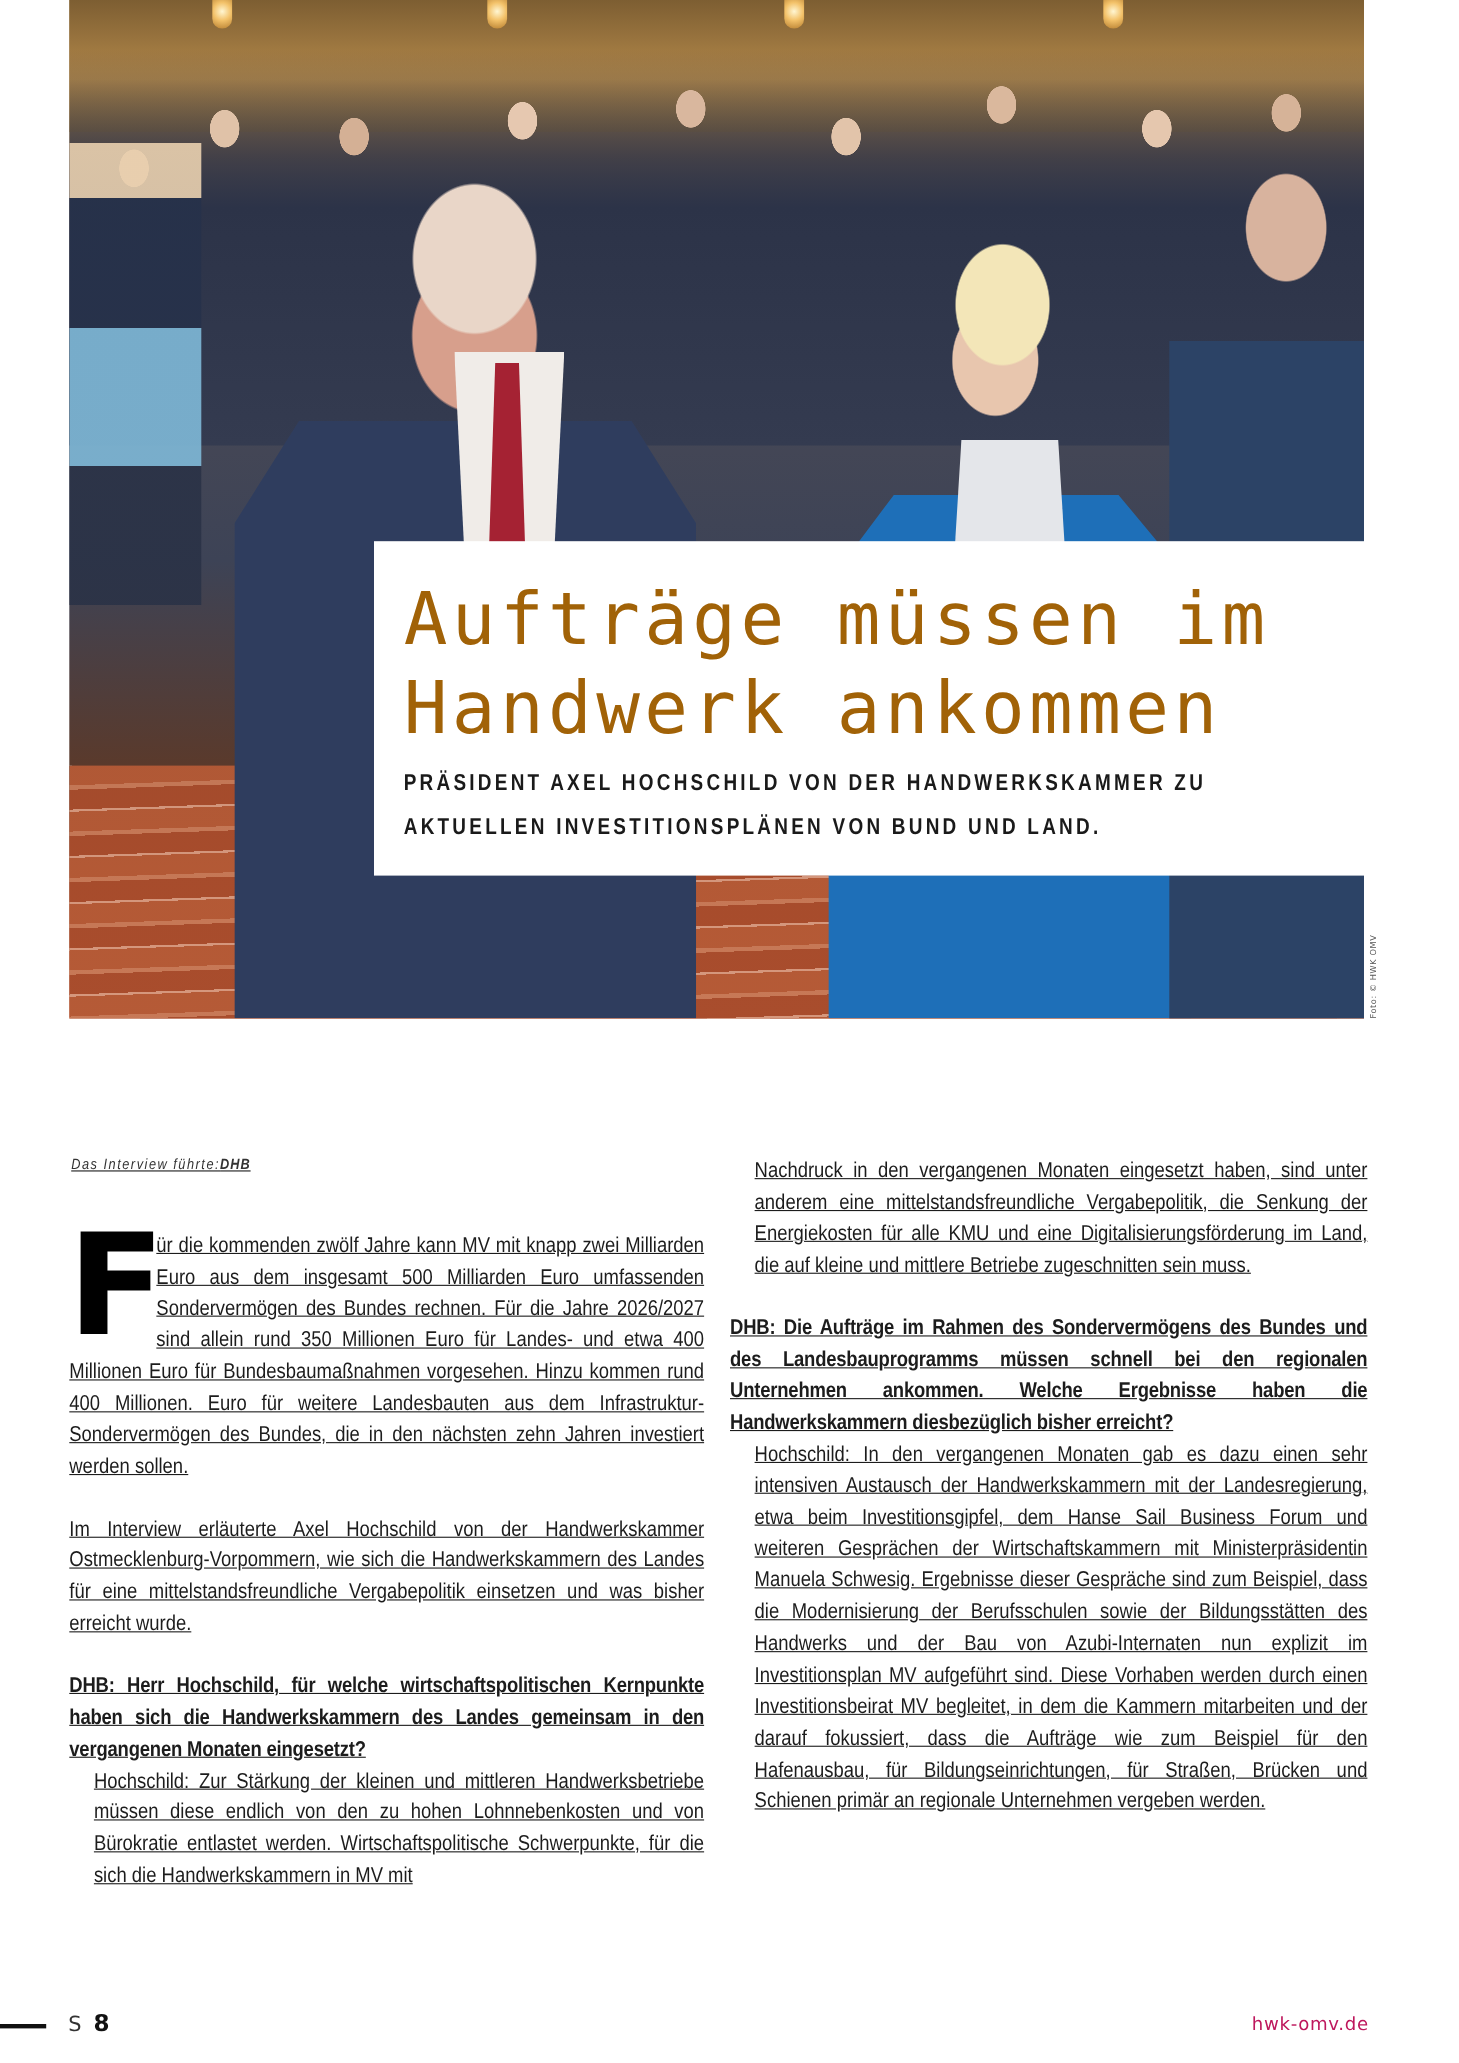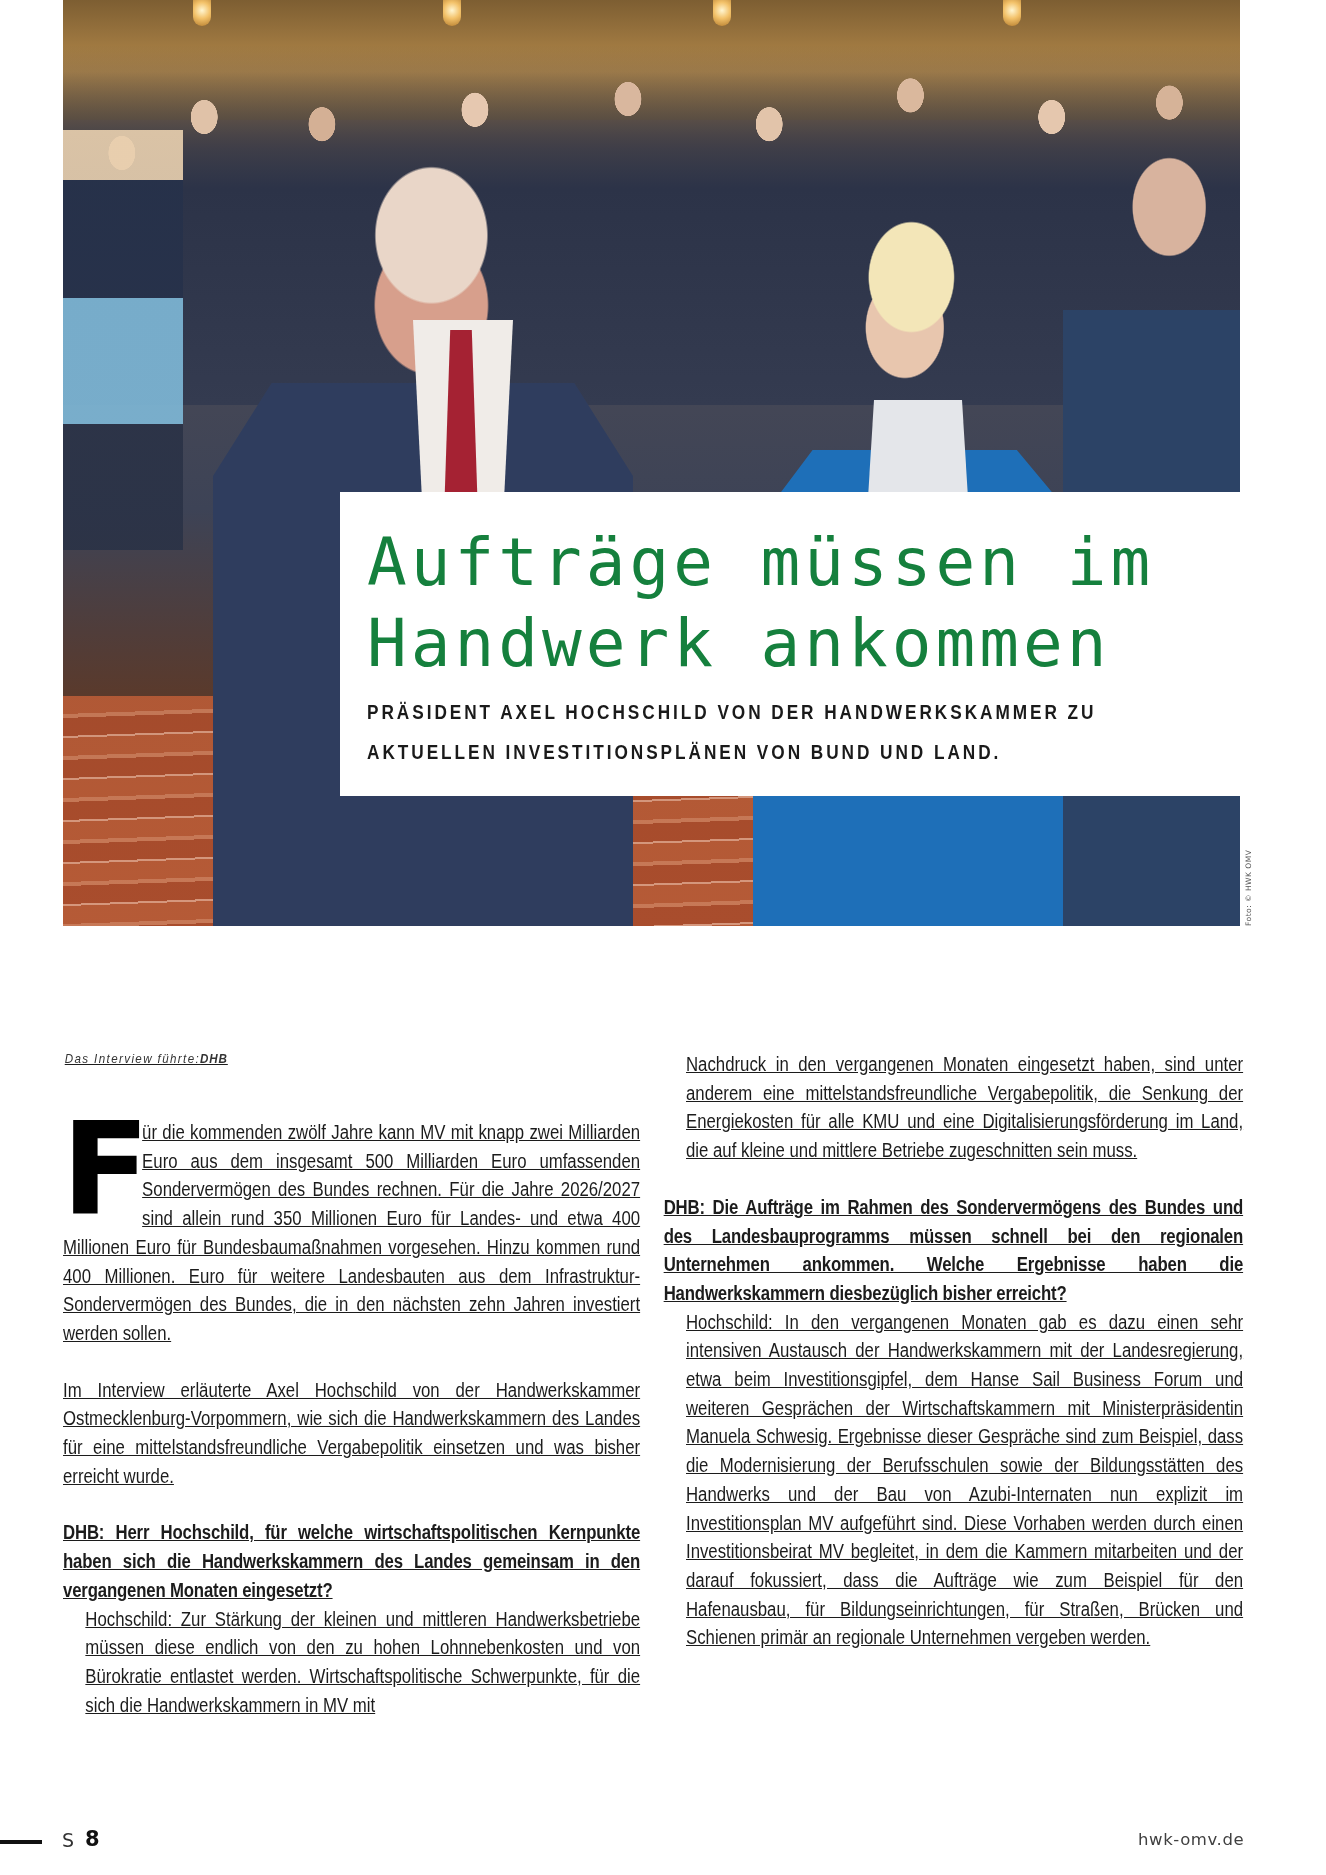--- a/index.html
+++ b/index.html
@@ -56,21 +56,21 @@
   .photo .leftwoman { position:absolute; left:0; top:130px; width:120px; height:420px;
     background: linear-gradient(180deg,#ead1b0 0 12%,#26314a 12% 40%,#7fb9d8 40% 70%,#2a3246 70%); opacity:.9; }
 
   .credit { position:absolute; left:1244px; top:926px; transform-origin: 0 0; transform: rotate(-90deg);
     font-family: "DejaVu Sans", sans-serif; font-size: 7.5px; letter-spacing: .5px; color:#555; white-space: nowrap; }
 
   
   .titlebox { position:absolute; left:340px; top:492px; width:900px; height:304px; background:#ffffff; }
   .headline { position:absolute; left:27px; top:30px; margin:0;
     font-family:"DejaVu Sans Mono", monospace; font-weight: normal;
-    font-size: 66px; line-height: 81px; letter-spacing: 4px; color:#15803d; white-space: pre-line; }
+    font-size: 66px; line-height: 81px; letter-spacing: 4px; color:#a16207; white-space: pre-line; }
   .subhead { position:absolute; left:27px; top:200px; margin:0;
     font-family:"Liberation Sans Narrow","Liberation Sans", sans-serif; font-weight: bold;
     font-size: 21px; line-height: 40px; letter-spacing: 3.6px; color:#1a1a1a; text-transform: uppercase;
     transform: scaleX(.82); transform-origin: 0 0; white-space: pre-line; width: 1100px; }
 
   
   .col { position:absolute; font-family:"Liberation Sans", sans-serif; font-size: 19.5px;
          line-height: 28.7px; color:#1c1c1c;text-decoration:underline; }
   .col .narrow { transform: scaleX(.86); transform-origin: 0 0; width: 116.3%; }
   .col-left  { left: 63px; top: 1050px; width: 577px; }
@@ -87,21 +87,21 @@
   .gap { height: 28px; }
   .q { font-weight: bold; margin: 0; text-align: justify; letter-spacing: -.2px; }
   .a { margin: 0 0 0 26px; text-align: justify; }
   .right-first { margin: 0 0 0 0; text-align: justify; }
 
   
   .footer-rule { position:absolute; left:0; top:1840px; width:42px; height:4px; background:#111; }
   .page-s { position:absolute; left:62px; top:1829px; font-family:"DejaVu Sans", sans-serif; font-size: 19px; color:#333; }
   .page-num { position:absolute; left:85px; top:1827px; font-family:"DejaVu Sans", sans-serif; font-weight: bold; font-size: 21px; color:#111; }
   .issue { position:absolute; left:1018px; top:1916px; font-family:"DejaVu Sans Mono", monospace; font-weight: normal; font-size: 14px; letter-spacing: 1px; color:#111; }
-  .site { position:absolute; left:1138px; top:1830px; font-family:"DejaVu Sans", sans-serif; font-size: 16.5px; letter-spacing: .6px; color:#404040; }
+  .site { position:absolute; left:1138px; top:1830px; font-family:"DejaVu Sans", sans-serif; font-size: 16.5px; letter-spacing: .6px; color:#be185d; }
 </style>
 </head>
 <body>
 
 <div class="photo">
   <div class="wall"></div>
   <div class="lamp" style="left:130px"></div>
   <div class="lamp" style="left:380px"></div>
   <div class="lamp" style="left:650px"></div>
   <div class="lamp" style="left:940px"></div>

